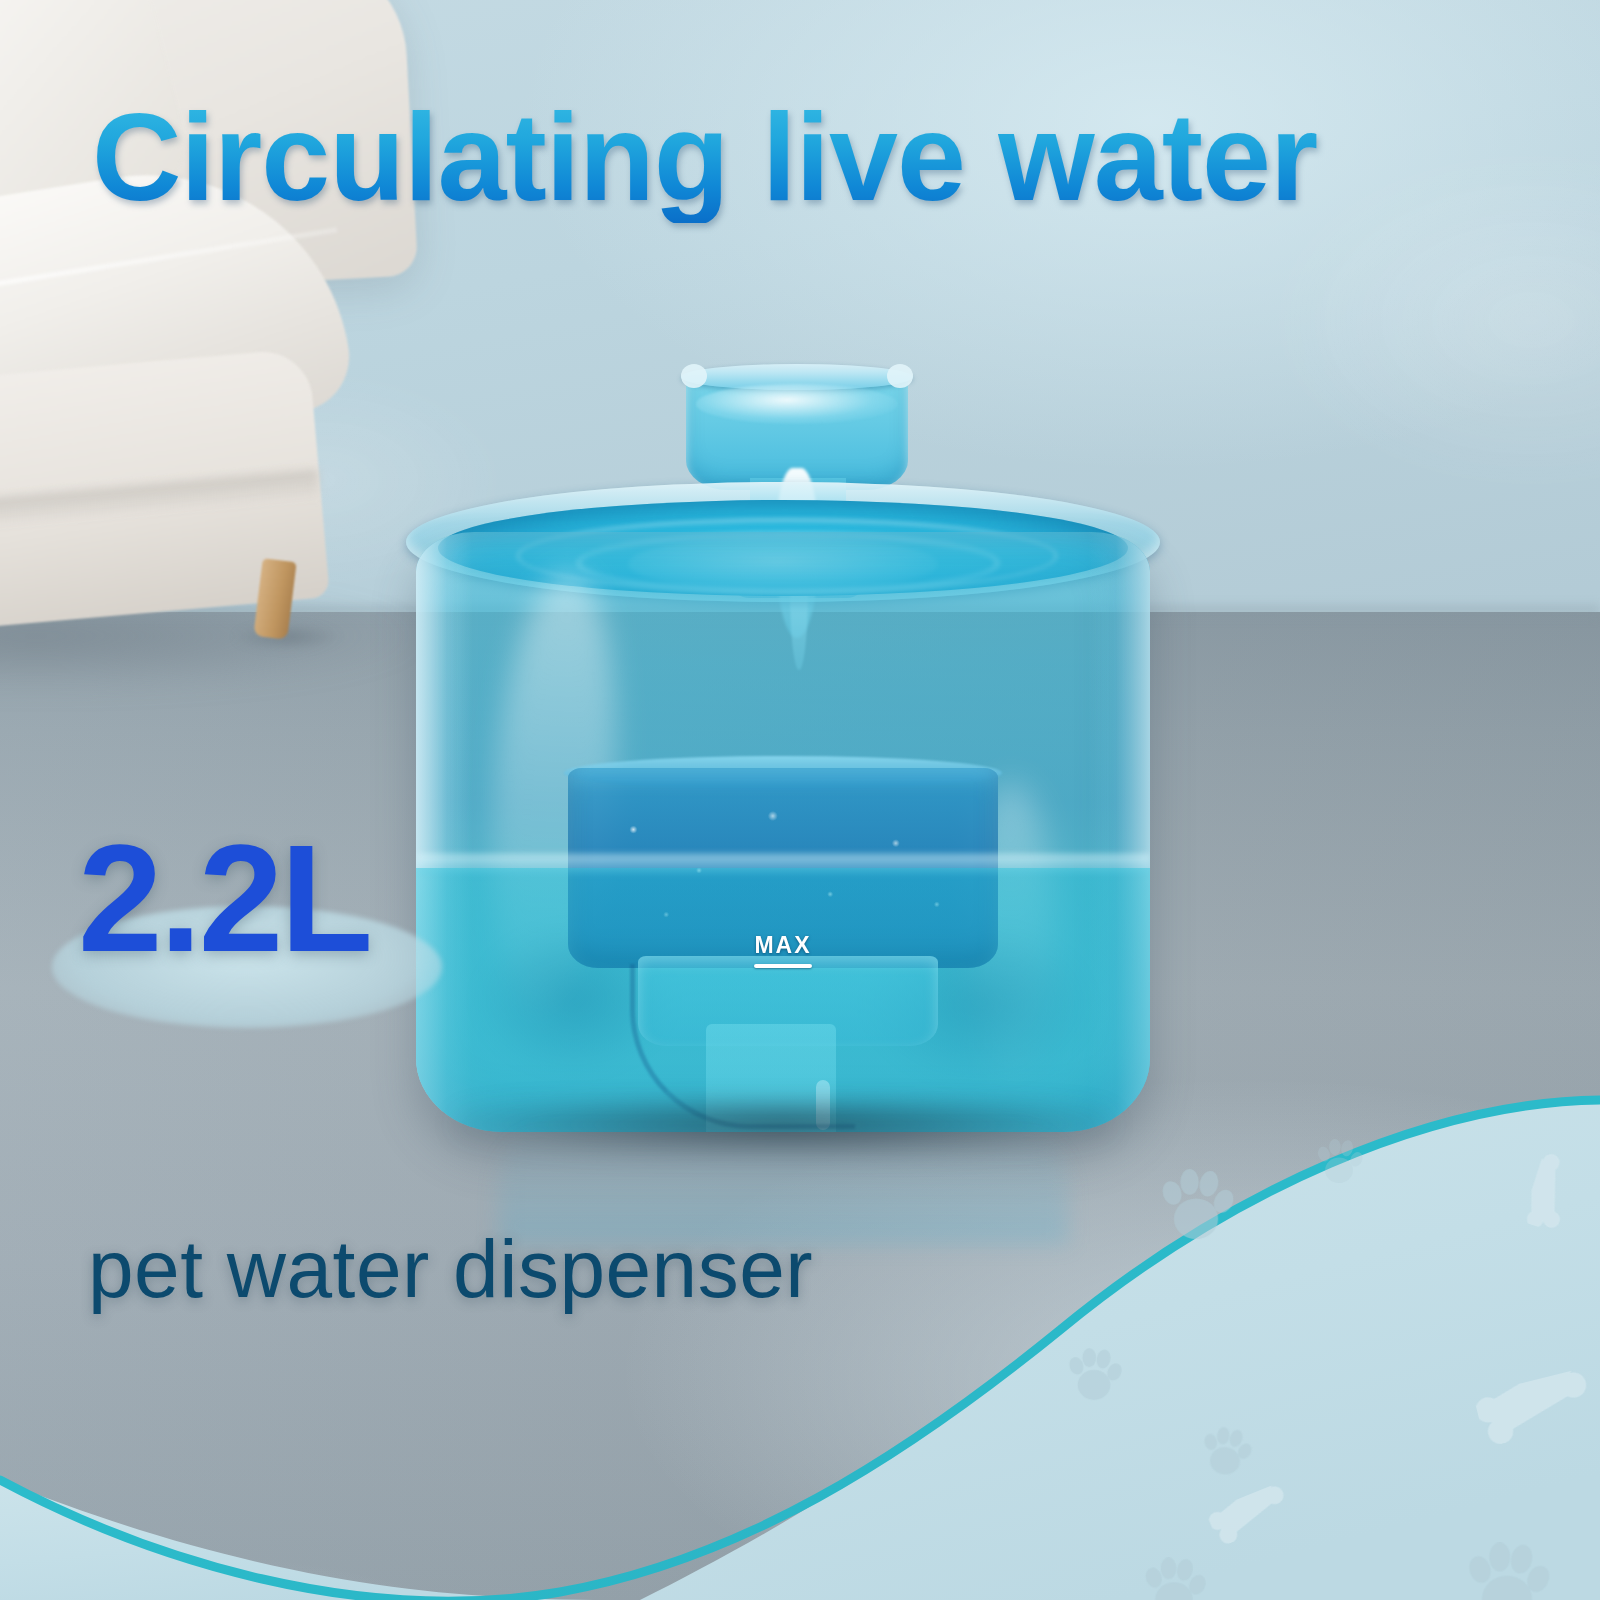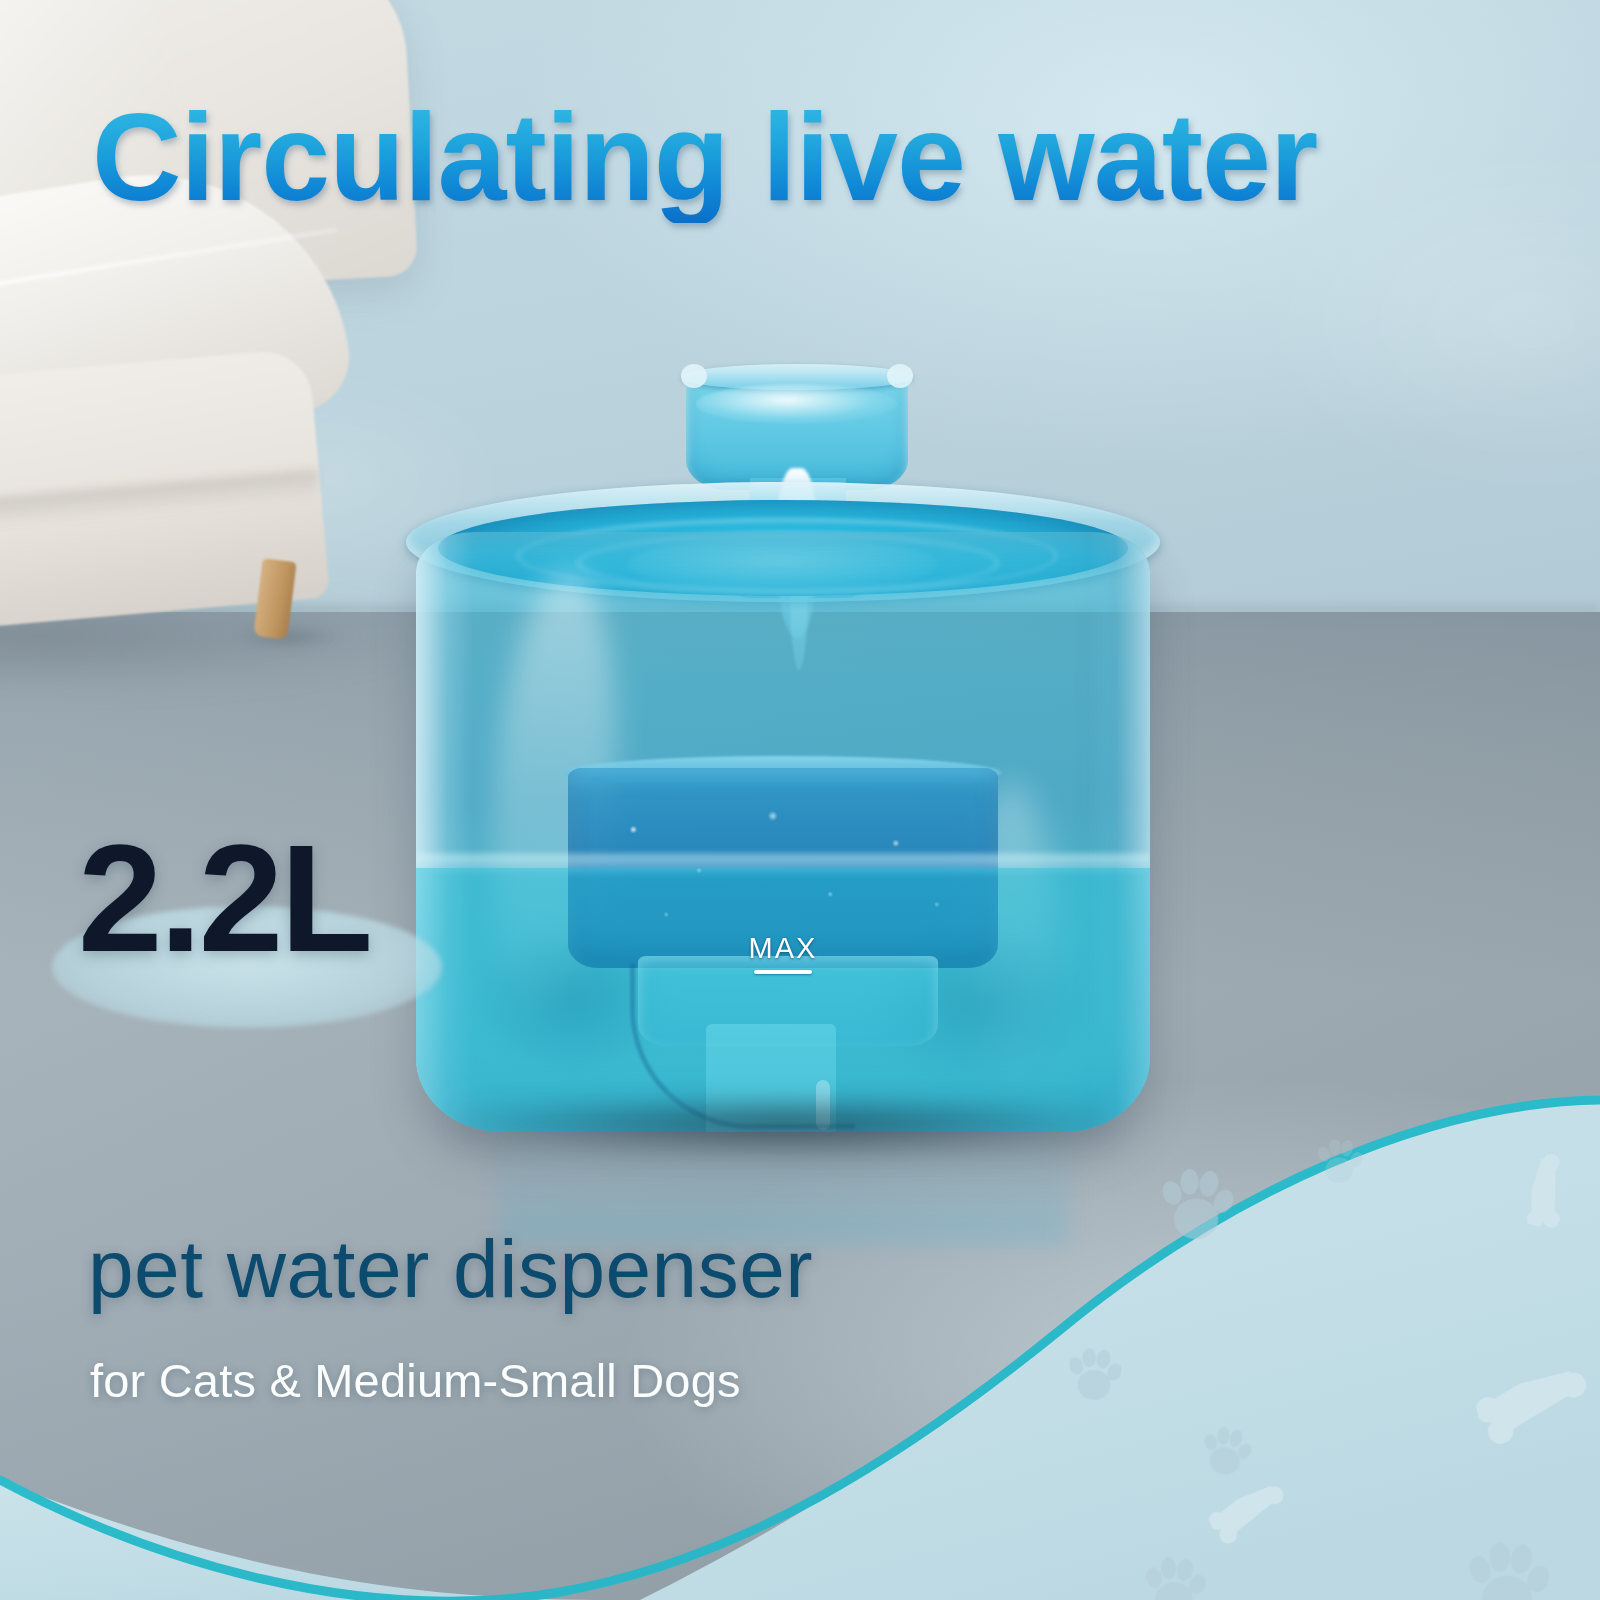--- a/index.html
+++ b/index.html
@@ -288,21 +288,21 @@
     filter:blur(9px);
   }
   .shadow-inner-r{
     position:absolute;right:56px;top:392px;width:230px;height:160px;
     background:radial-gradient(ellipse at center, rgba(10,80,125,.32), rgba(0,0,0,0) 70%);
     filter:blur(9px);
   }
 
   .lvl{
     position:absolute;text-align:center;
-    color:#ffffff;font-size:29px;font-weight:400;letter-spacing:2px;
+    color:#ffffff;font-size:23px;font-weight:700;letter-spacing:2px;
     text-shadow:0 1px 3px rgba(5,55,90,.65);
   }
   .lvl .bar{
     display:block;width:58px;height:4px;background:#ffffff;
     margin:5px auto 0;border-radius:2px;box-shadow:0 1px 2px rgba(5,55,90,.5);
   }
   .lvl-max{left:282px;top:400px;width:170px;}
 
   .tank-base-shadow{
     position:absolute;left:56px;top:742px;width:660px;height:56px;
@@ -316,21 +316,21 @@
   }
 
   
   .cap-ellipse{
     position:absolute;left:52px;top:906px;width:390px;height:122px;border-radius:50%;
     background:radial-gradient(ellipse at 50% 42%, rgba(206,232,239,.92), rgba(188,221,231,.70) 62%, rgba(180,214,226,.28) 88%);
     filter:blur(2.5px);
   }
   .cap-text{
     position:absolute;left:78px;top:822px;width:380px;
-    color:#0f172a;font-size:152px;font-weight:700;line-height:1;letter-spacing:-3px;
+    color:#1d4ed8;font-size:152px;font-weight:700;line-height:1;letter-spacing:-3px;
     text-shadow:0 4px 14px rgba(60,85,100,.35);
   }
 
   
   .curve{position:absolute;left:0;top:1040px;width:1600px;height:560px;}
 
   
   .title2{
     position:absolute;left:88px;top:1228px;width:1000px;
     color:#0c4a6e;font-size:82px;font-weight:300;letter-spacing:.5px;line-height:1;
@@ -460,16 +460,15 @@
     <g fill="#d2e6ed" opacity="0.85">
       <use href="#bone" x="1512" y="132" width="78" height="36" transform="rotate(-72 1551 150)"></use>
       <use href="#bone" x="1478" y="340" width="120" height="54" transform="rotate(-14 1538 367)"></use>
       <use href="#bone" x="1210" y="455" width="84" height="38" transform="rotate(-22 1252 474)"></use>
     </g>
   </svg>
 
   <div class="title2">pet water dispenser</div>
 
   <div class="sub">
-    <div>for Cats &amp; Medium-Small Dogs</div>
   </div>
 
 </div>
 
 </body></html>

